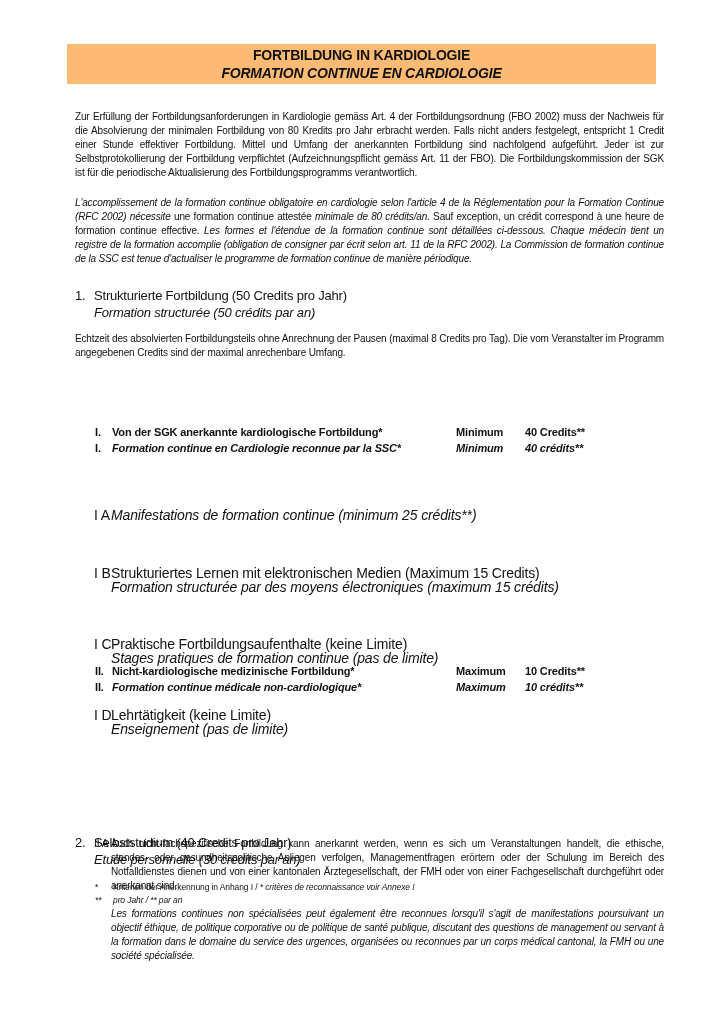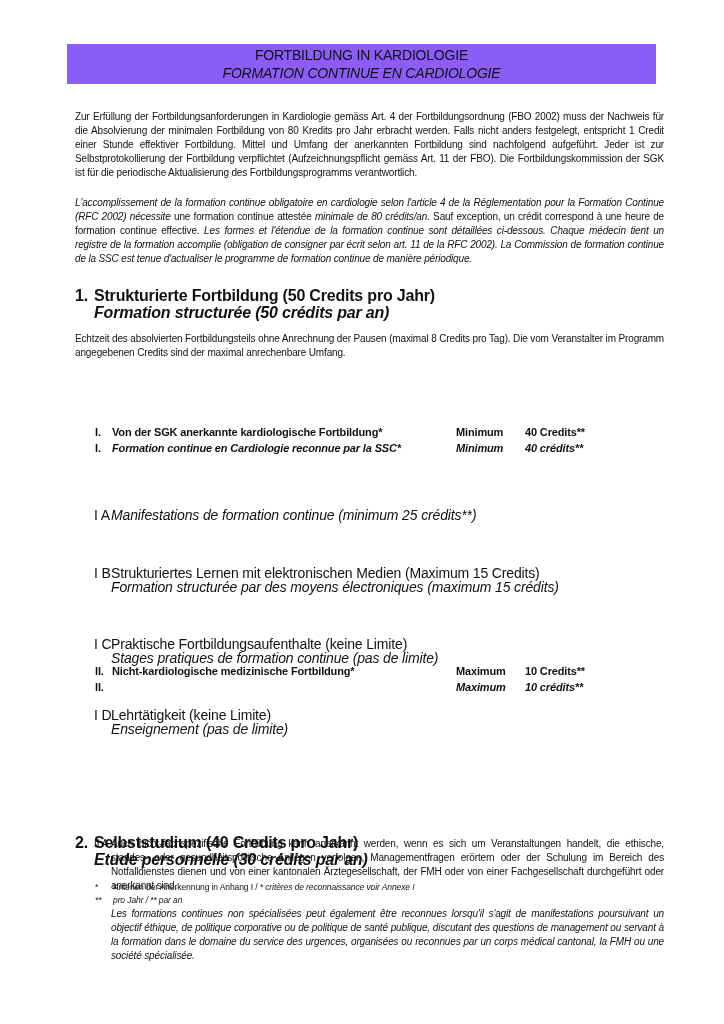--- a/index.html
+++ b/index.html
@@ -2,29 +2,29 @@
 <html><head>
 <meta charset="utf-8">
 <style>
   html, body { margin: 0; padding: 0; background: #ffffff; }
   body {
     width: 724px; height: 1024px; position: relative; overflow: hidden;
     font-family: "Liberation Sans", sans-serif; color: #111111;
   }
   .page { position: absolute; left: 67px; top: 44px; width: 589px; }
   .header-box {
-    background: #8b5cf6; height: 40px; text-align: center;
-    font-weight: normal; font-size: 14px; line-height: 18px;
+    background: #fdba74; height: 40px; text-align: center;
+    font-weight: bold; font-size: 14px; line-height: 18px;
     padding-top: 2px; box-sizing: border-box; letter-spacing: -0.2px;
   }
   .header-box .fr { font-style: italic; }
   p { margin: 0; font-size: 10px; line-height: 14.1px; text-align: justify; letter-spacing: -0.15px; }
   .it { font-style: italic; }
   .abs { position: absolute; left: 8px; width: 589px; }
-  .sec-title { font-weight: bold; font-size: 16px; line-height: 17px; letter-spacing: -0.2px; }
+  .sec-title { font-weight: normal; font-size: 13px; line-height: 17px; letter-spacing: -0.2px; }
   .sec-title .num { display: inline-block; width: 19px; }
   .sec-title .fr { font-style: italic; padding-left: 19px; display: block; }
   .cat-row { font-weight: bold; font-size: 11px; line-height: 15.5px; position: relative; height: 15.5px; letter-spacing: -0.15px; }
   .cat-row.fr { font-style: italic; }
   .cat-row .roman { position: absolute; left: 20px; }
   .cat-row .label { position: absolute; left: 37px; }
   .cat-row .limit { position: absolute; left: 381px; }
   .cat-row .credits { position: absolute; left: 450px; }
   .sub { font-size: 14px; line-height: 14.5px; position: relative; letter-spacing: -0.15px; }
   .sub .code { position: absolute; left: 19px; }
@@ -95,20 +95,21 @@
 
   <div class="abs" style="top:607px;margin-top:13px;">
     <div class="cat-row">
       <span class="roman">II.</span>
       <span class="label">Nicht-kardiologische medizinische Fortbildung*</span>
       <span class="limit">Maximum</span>
       <span class="credits">10 Credits**</span>
     </div>
     <div class="cat-row fr">
       <span class="roman" style="font-style:normal;">II.</span>
+      <span class="label">Formation continue médicale non-cardiologique*</span>
       <span class="limit">Maximum</span>
       <span class="credits">10 crédits**</span>
     </div>
   </div>
 
   <div class="abs iia" style="top:651px;">
     <span class="code">II A</span>
     <p>Auch nicht-fachspezifische Fortbildung kann anerkannt werden, wenn es sich um Veranstaltungen handelt, die ethische, standes- oder gesundheitspolitische Anliegen verfolgen, Managementfragen erörtern oder der Schulung im Bereich des Notfalldienstes dienen und von einer kantonalen Ärztegesellschaft, der FMH oder von einer Fachgesellschaft durchgeführt oder anerkannt sind.</p>
     <p class="it" style="margin-top:14px;">Les formations continues non spécialisées peut également être reconnues lorsqu'il s'agit de manifestations poursuivant un objectif éthique, de politique corporative ou de politique de santé publique, discutant des questions de management ou servant à la formation dans le domaine du service des urgences, organisées ou reconnues par un corps médical cantonal, la FMH ou une société spécialisée.</p>
   </div>

